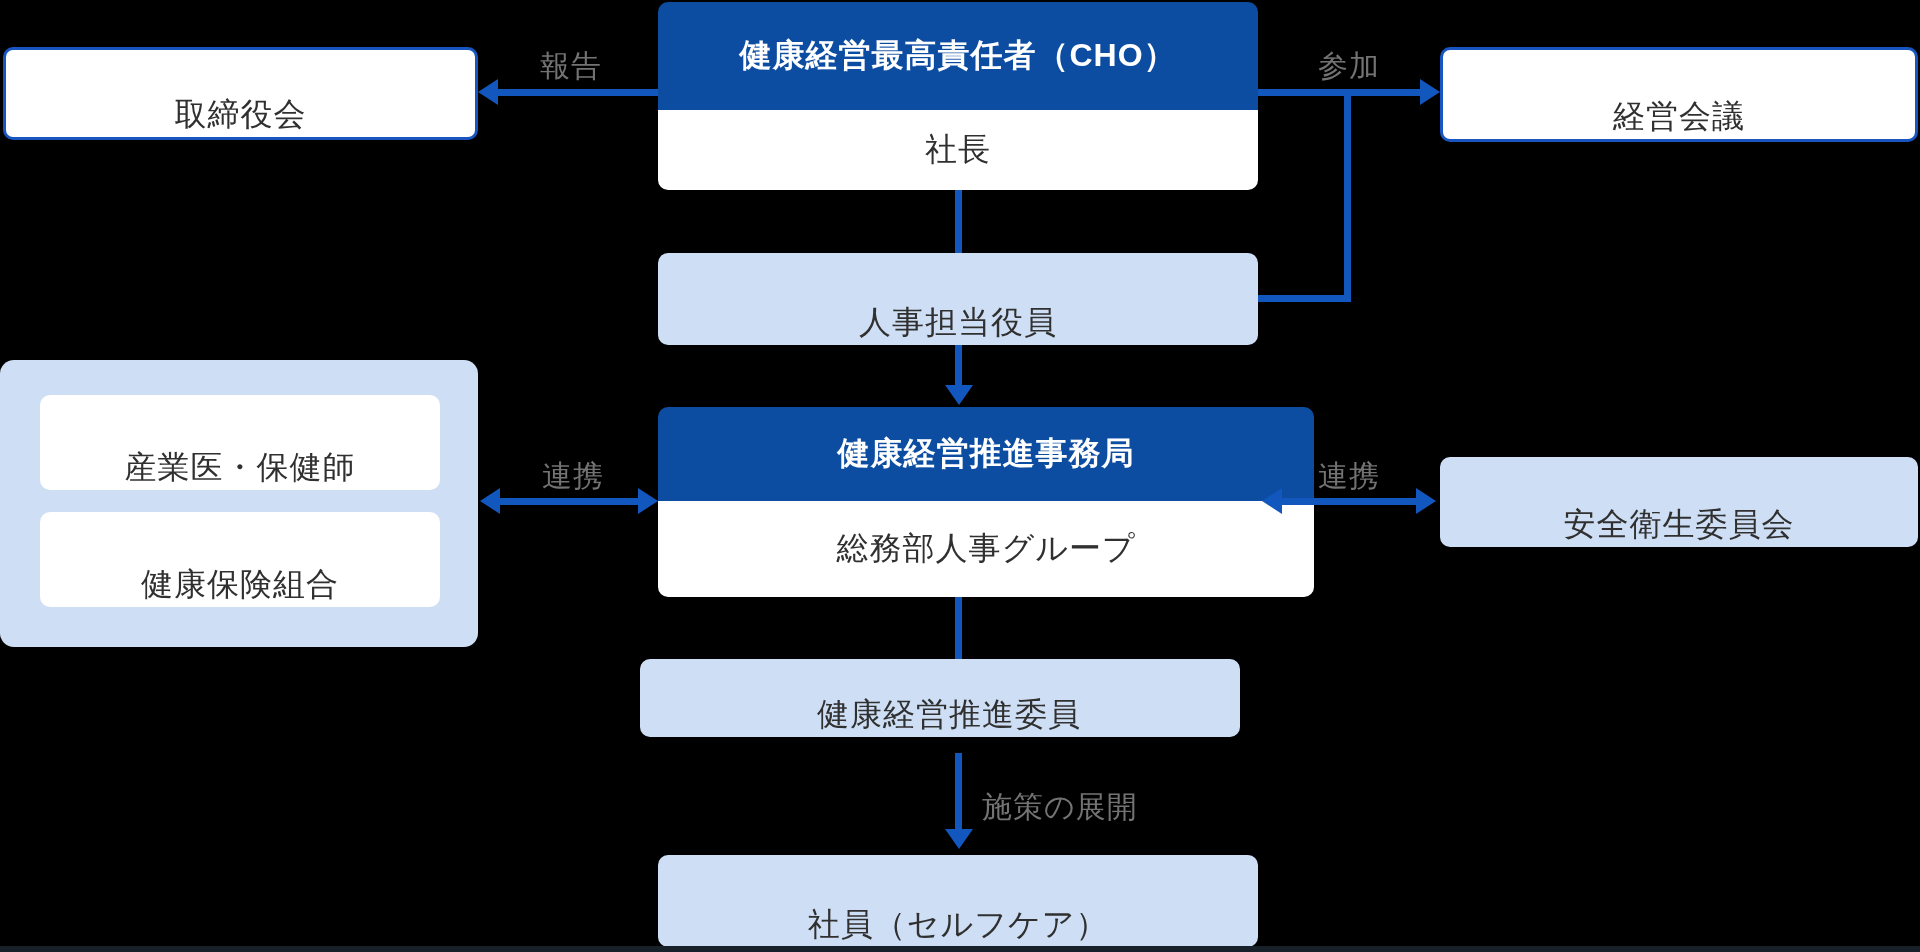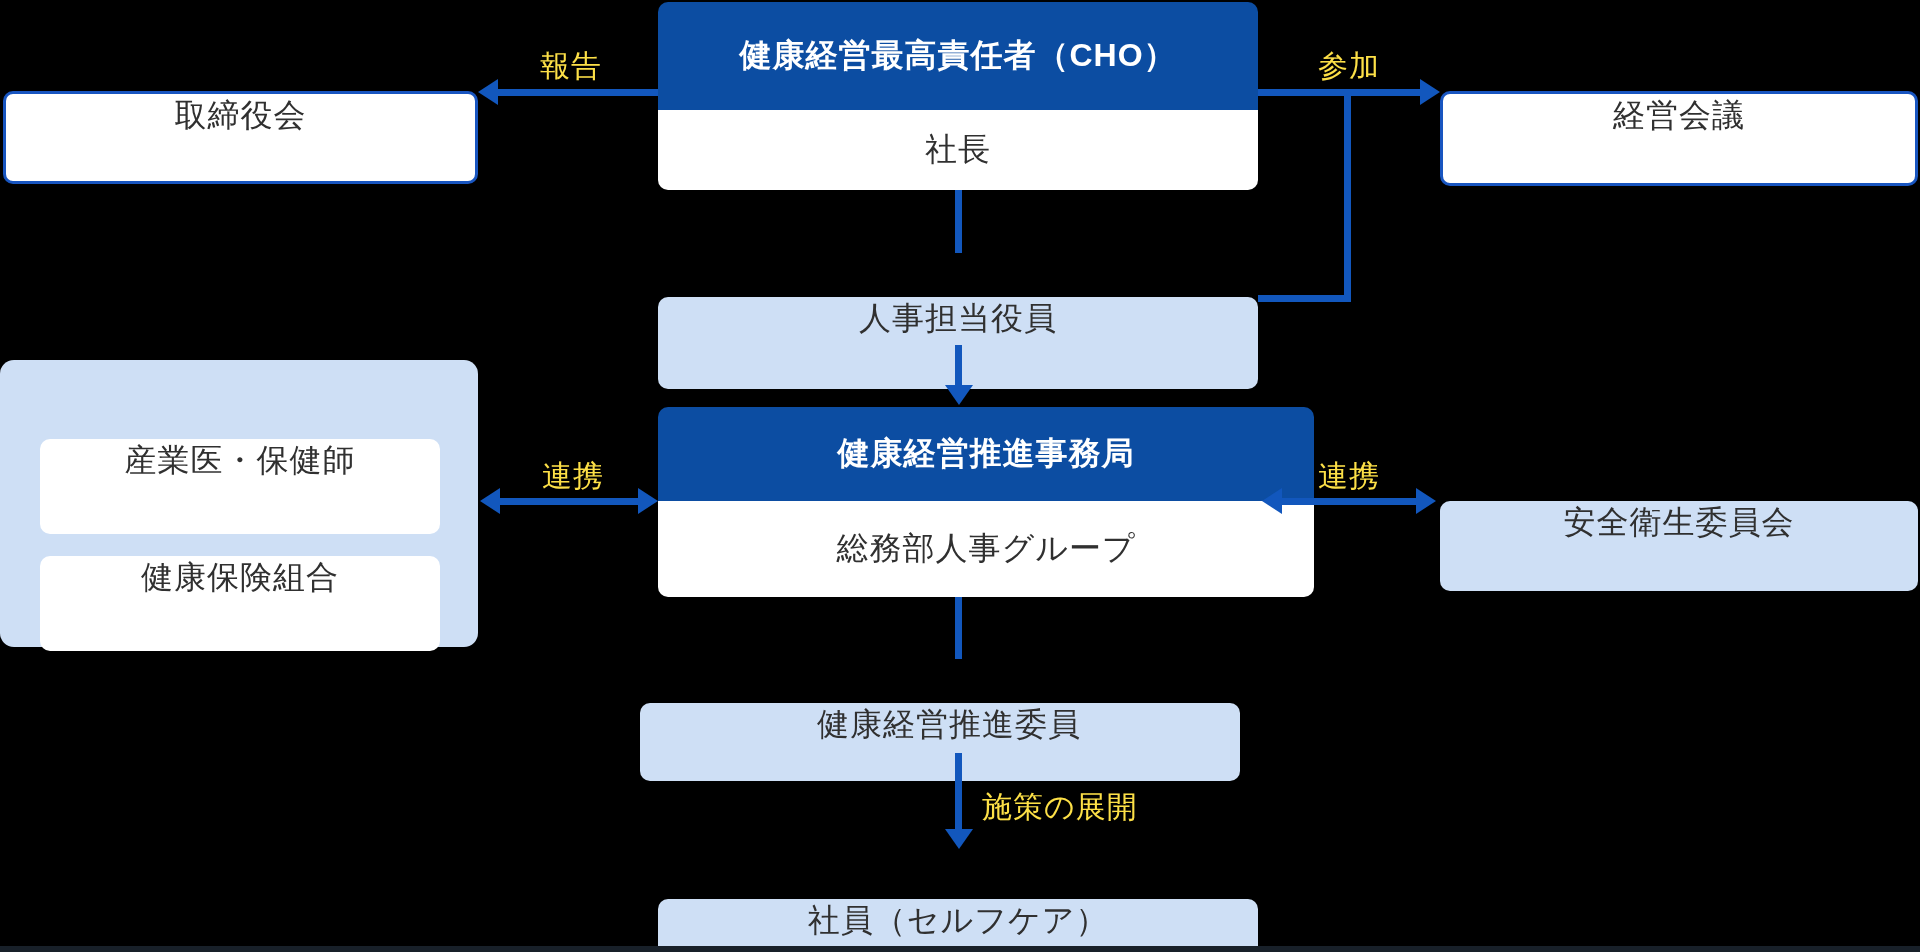--- a/index.html
+++ b/index.html
@@ -1,38 +1,38 @@
 <!DOCTYPE html>
 <html><head>
 <meta charset="utf-8">
 <style>
   html,body{margin:0;padding:0;background:#000;}
   .canvas{
     position:relative;width:1920px;height:952px;background:#000;overflow:hidden;
     font-family:"Liberation Sans","DejaVu Sans",sans-serif;color:#303030;
   }
   
-  .box{position:absolute;box-sizing:border-box;display:flex;align-items:flex-start;justify-content:center;margin-top:44px;}
+  .box{position:absolute;box-sizing:border-box;display:flex;align-items:flex-end;justify-content:center;}
   .box-white{background:#fff;border:3px solid #1855C0;border-radius:10px;}
   .box-light{background:#CEDFF5;border-radius:10px;}
   .box-plainwhite{background:#fff;border-radius:10px;}
   .stack{position:absolute;box-sizing:border-box;border-radius:10px;overflow:hidden;display:flex;flex-direction:column;}
   .stack .head{background:#0C4DA2;color:#fff;font-weight:700;display:flex;align-items:center;justify-content:center;}
   .stack .body{background:#ffffff;display:flex;align-items:center;justify-content:center;}
   .node-label{font-size:32px;letter-spacing:1px;}
   .head .node-label{font-size:32px;}
   .container-light{position:absolute;background:#CEDFF5;border-radius:14px;}
   
   .hline,.vline{position:absolute;background:#1257BD;}
   .ah{position:absolute;width:0;height:0;border-style:solid;}
   .ah-left {border-width:13px 20px 13px 0;border-color:transparent #1257BD transparent transparent;}
   .ah-right{border-width:13px 0 13px 20px;border-color:transparent transparent transparent #1257BD;}
   .ah-down {border-width:20px 14px 0 14px;border-color:#1257BD transparent transparent transparent;}
   
-  .edge-label{position:absolute;color:#fde047;font-size:30px;font-weight:500;white-space:nowrap;letter-spacing:1px;}
+  .edge-label{position:absolute;color:#737373;font-size:30px;font-weight:500;white-space:nowrap;letter-spacing:1px;}
   
   .notes{position:absolute;left:1436px;top:166px;width:484px;}
   .note-line{display:flex;align-items:center;height:38px;}
   .note-dot{width:10px;height:10px;border-radius:50%;background:#1B5AC8;margin-right:6px;flex:0 0 auto;}
   .note-text{color:#333333;font-size:28px;white-space:nowrap;}
   .bottom-strip{position:absolute;left:0;bottom:0;width:1920px;height:6px;background:#182029;}
 </style>
 </head>
 <body>
 

